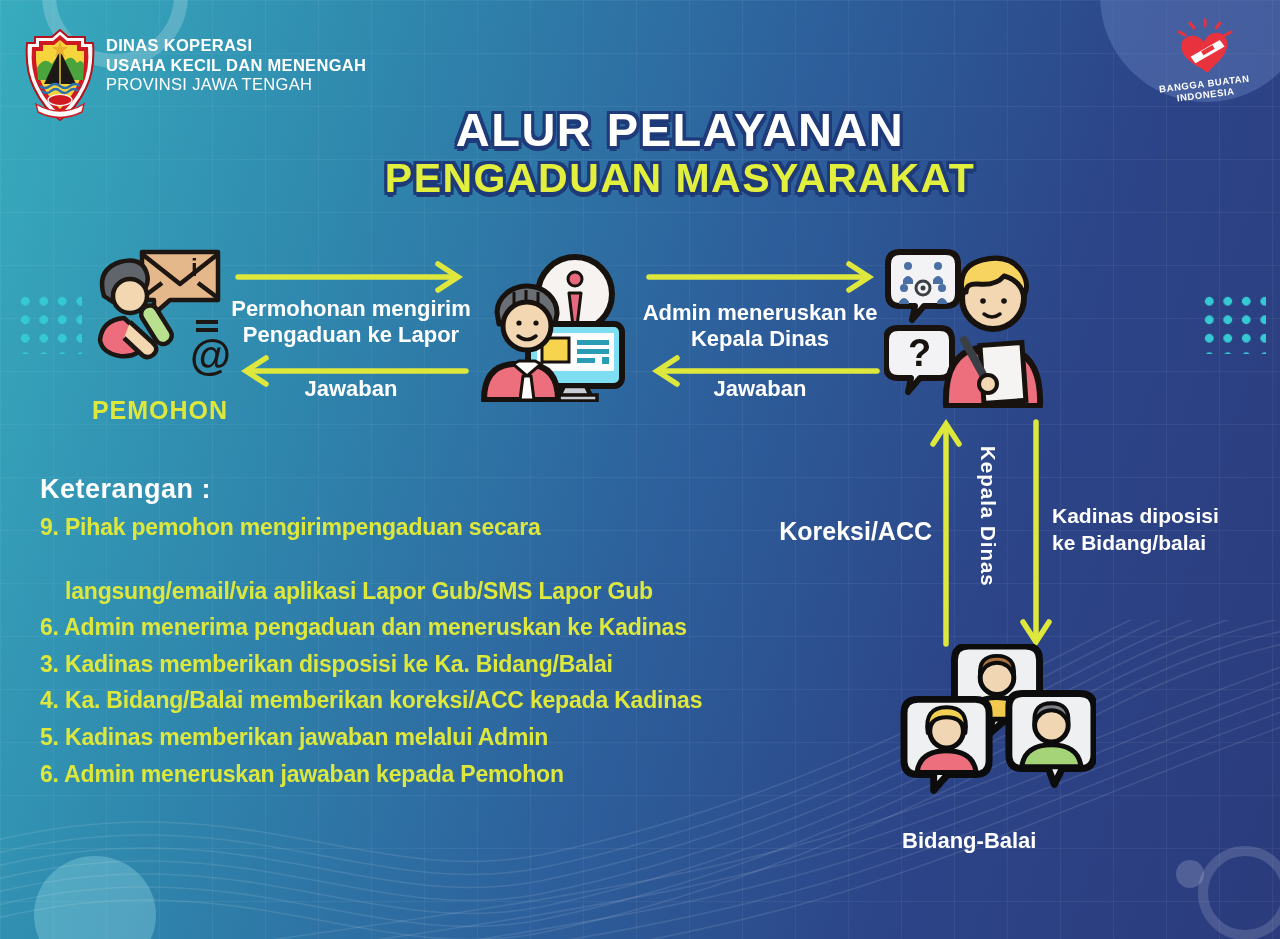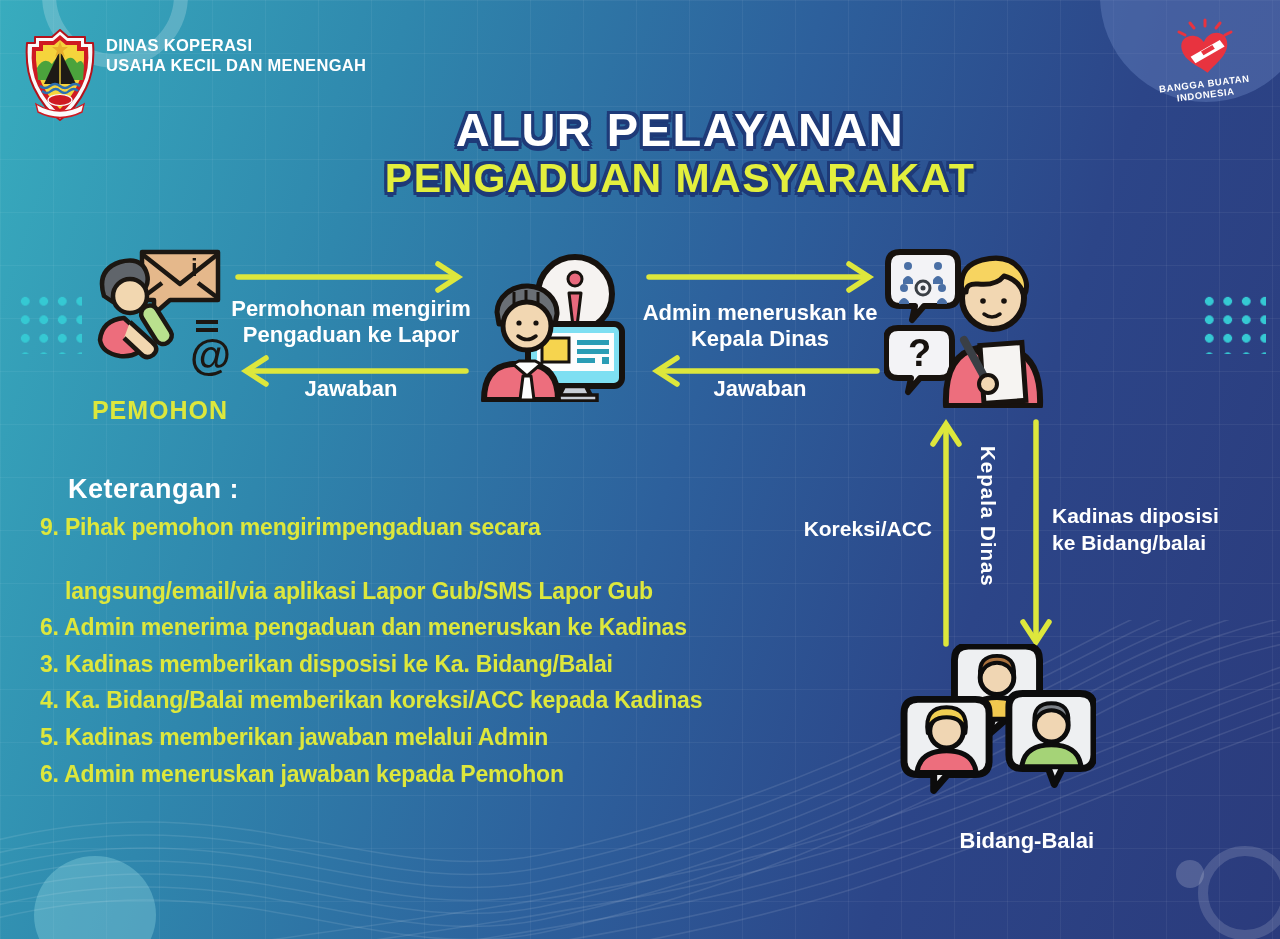--- a/index.html
+++ b/index.html
@@ -41,27 +41,27 @@
   .title2{top:155px;font-size:41px;color:#e3ef3d;}
 
   
   .flow-label{color:#fff;font-weight:bold;font-size:22px;line-height:26px;text-align:center;}
   .accent-label{color:#dde73c;font-weight:bold;}
   .pemohon-label{left:70px;top:396px;width:180px;text-align:center;font-size:25px;letter-spacing:1px;}
   .label1{left:222px;top:296px;width:258px;}
   .jawaban1{left:222px;top:376px;width:258px;}
   .label2{left:632px;top:300px;width:256px;}
   .jawaban2{left:632px;top:376px;width:256px;}
-  .koreksi{left:766px;top:517px;width:166px;text-align:right;font-size:21px;color:#fff;font-weight:bold;}
+  .koreksi{left:766px;top:517px;width:166px;text-align:right;font-size:25px;color:#fff;font-weight:bold;}
   .kepala-vert{left:976px;top:446px;height:160px;color:#fff;font-weight:bold;font-size:20.5px;writing-mode:vertical-rl;letter-spacing:1px;}
   .kadinas{left:1052px;top:502px;width:200px;text-align:left;color:#fff;font-weight:bold;font-size:21px;line-height:27px;}
-  .bidang-label{left:902px;top:828px;width:192px;text-align:right;color:#fff;font-weight:bold;font-size:22px;}
-
-  
-  .ket-head{left:40px;top:474px;color:#fff;font-weight:bold;font-size:27px;letter-spacing:0.5px;margin-left:28px;}
+  .bidang-label{left:902px;top:828px;width:192px;text-align:left;color:#fff;font-weight:bold;font-size:22px;}
+
+  
+  .ket-head{left:40px;top:474px;color:#fff;font-weight:bold;font-size:27px;letter-spacing:0.5px;}
   .ket-list{left:40px;top:514px;width:860px;}
   .ket-line{color:#dde73c;font-weight:bold;font-size:23px;height:36.6px;letter-spacing:-0.2px;}
   .ket-line.indent{padding-left:25px;margin-top:27px;}
 </style>
 </head>
 <body>
 
 <div id="canvas">
 
   <div class="gridlines"></div>
@@ -103,20 +103,21 @@
     <line x1="36" y1="24" x2="36" y2="56" stroke="#f5d43c" stroke-width="1.4"></line>
     <polygon points="36,13 38,19 44,19 39,23 41,29 36,25 31,29 33,23 28,19 34,19" fill="#e8b02c"></polygon>
     <path d="M16 58 q5 4 10 0 q5 -4 10 0 q5 4 10 0 q5 -4 10 0 M18 63 q5 4 9 0 q5 -4 9 0 q5 4 9 0 q5 -4 9 0" stroke="#2c6fb0" stroke-width="2.4" fill="none"></path>
     <ellipse cx="36" cy="72" rx="12" ry="5.5" fill="#cf1a22" stroke="#fbfbfb" stroke-width="1.2"></ellipse>
     <path d="M12 76 Q36 90 60 76 L58 84 Q36 95 14 84 Z" fill="#fbfbfb" stroke="#cf1a22" stroke-width="1.4"></path>
   </svg>
 
   <div class="abs org">
     <div class="b">DINAS KOPERASI</div>
     <div class="b">USAHA KECIL DAN MENENGAH</div>
+    <div>PROVINSI JAWA TENGAH</div>
   </div>
 
   <div class="abs badge">
     <svg width="84" height="58" viewBox="0 0 84 58">
       <g stroke="#e8333f" stroke-width="3" stroke-linecap="round">
         <path d="M42 8 V2"></path>
           <path d="M31 10 L27 5"></path>
           <path d="M53 10 L57 5"></path>
         <path d="M22 17 L16 14"></path>
           <path d="M62 17 L68 14"></path>

